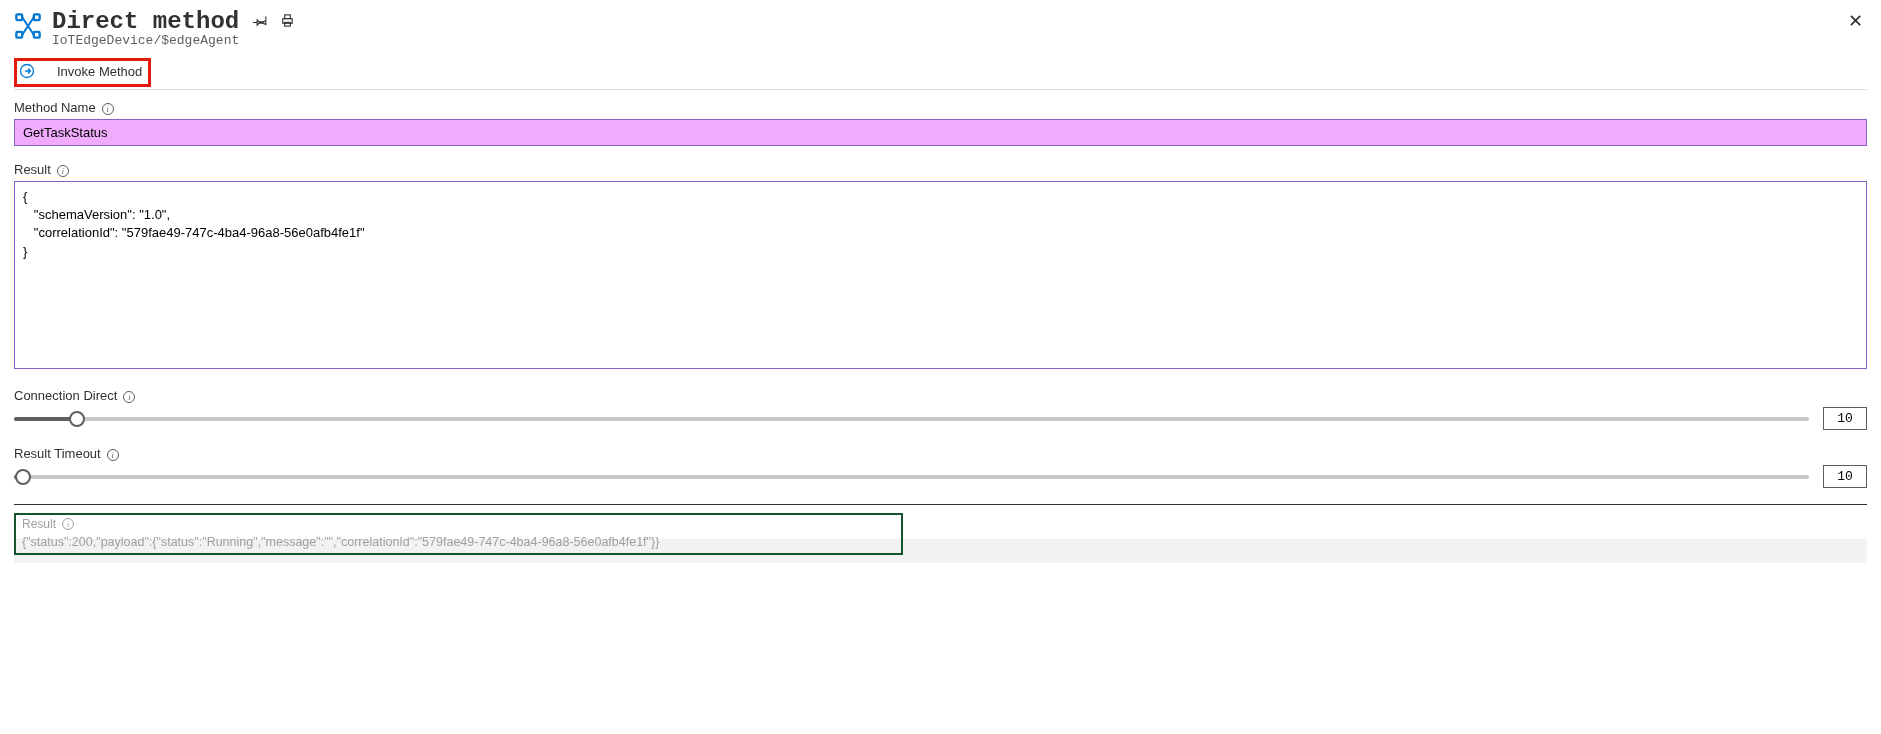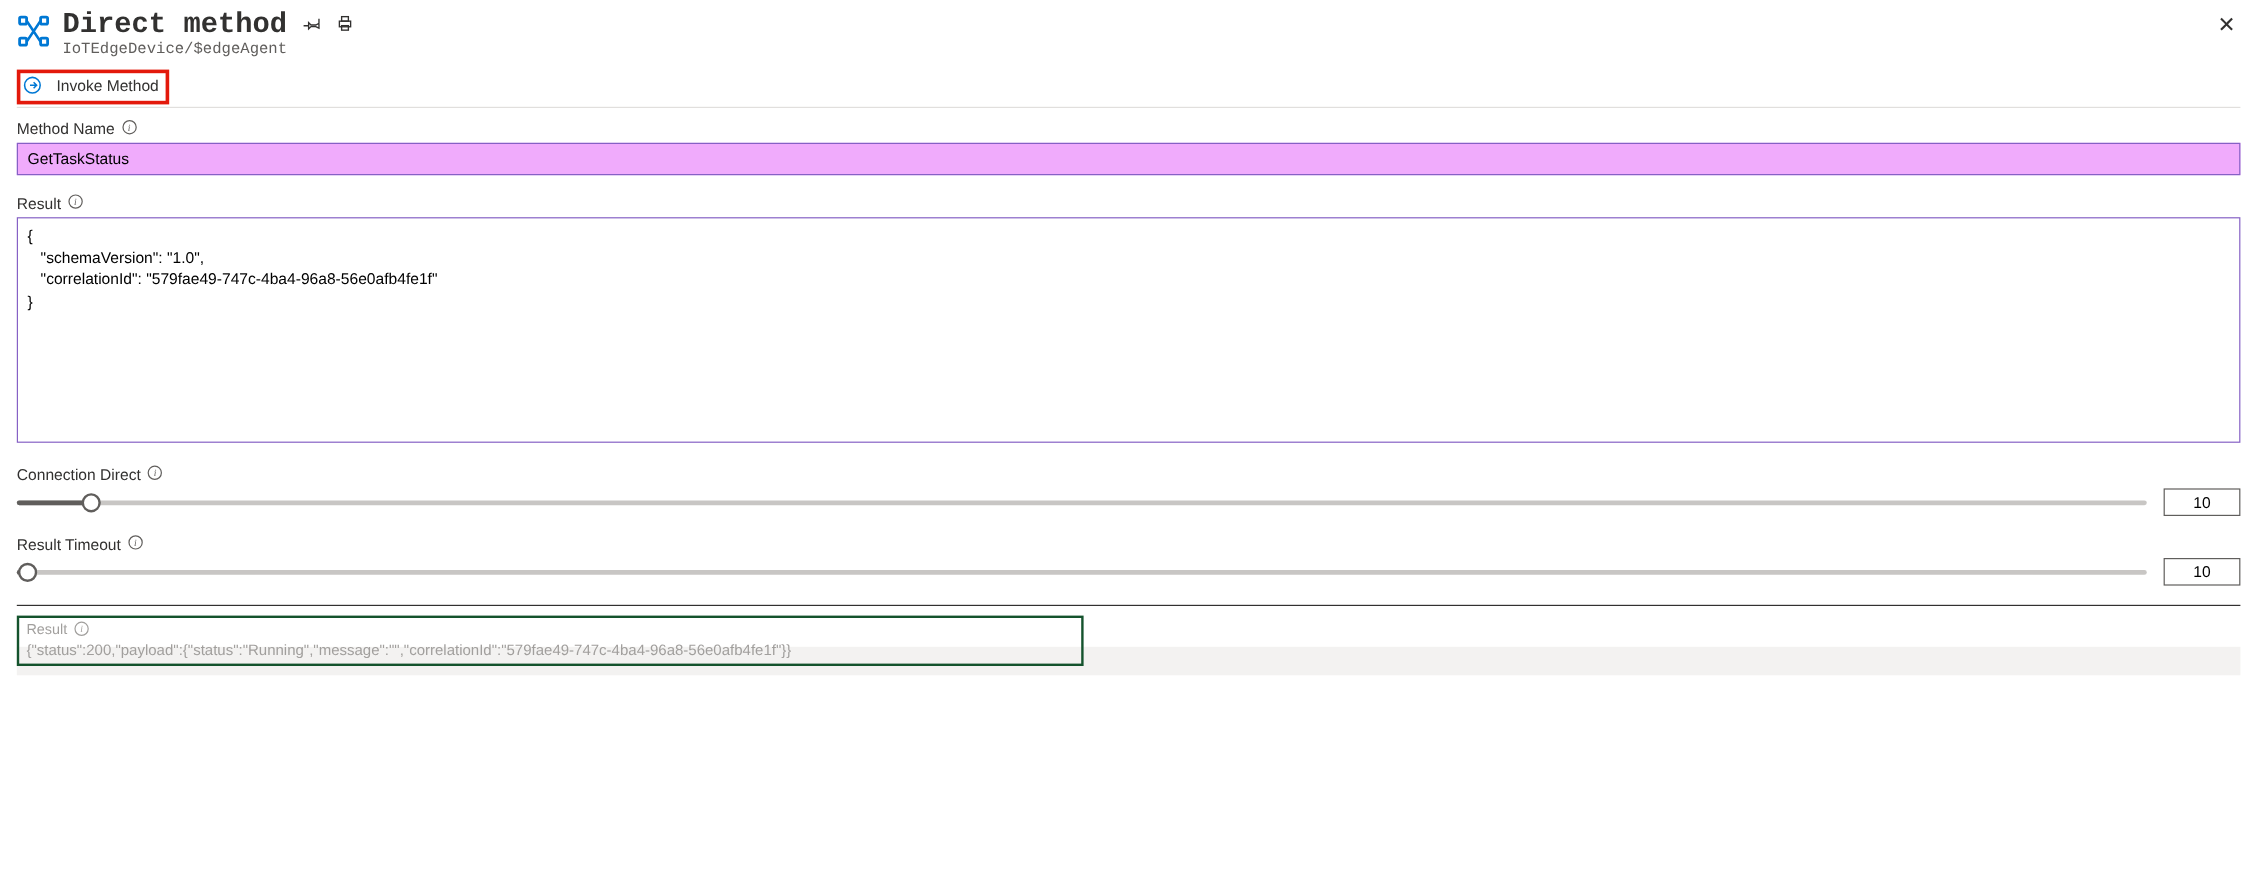--- a/index.html
+++ b/index.html
@@ -50,30 +50,30 @@
     padding-bottom: 2px;
   }
   .invoke-wrap {
     display: inline-block;
     border: 3px solid #e3190b;
     padding: 2px 6px 2px 2px;
   }
   .invoke-btn {
     display: inline-flex;
     align-items: center;
-    gap: 12px;
+    gap: 22px;
     font-size: 13px;
     color: #323130;
     cursor: pointer;
   }
   .invoke-btn svg { width: 16px; height: 16px; color:#0078d4; }
   .form { margin-top: 10px; }
   .field-label {
     display: flex;
-    align-items: flex-start;
+    align-items: flex-end;
     gap: 6px;
     font-size: 13px;
     color: #323130;
     margin-bottom: 4px;
   }
   .info-icon {
     width: 12px; height: 12px;
     border: 1px solid #605e5c;
     border-radius: 50%;
     display: inline-flex;
@@ -123,25 +123,26 @@
     border-radius: 50%;
     transform: translate(-50%, -50%);
   }
   .slider-fill {
     position: absolute;
     left: 0; top: 0; bottom: 0;
     background: #605e5c;
     border-radius: 2px;
   }
   .slider-value {
-    width: 64px;
+    width: 44px;
     border: 1px solid #605e5c;
     padding: 3px 6px;
     font-size: 13px;
     text-align: center;
+    font-family: Liberation Mono, monospace;
   }
   hr.sep {
     border: none;
     border-top: 1px solid #323130;
     margin: 14px 0 8px;
   }
   .result-block {
     border: 2px solid #14532d;
     padding: 2px 6px 4px;
     width: 48%;

